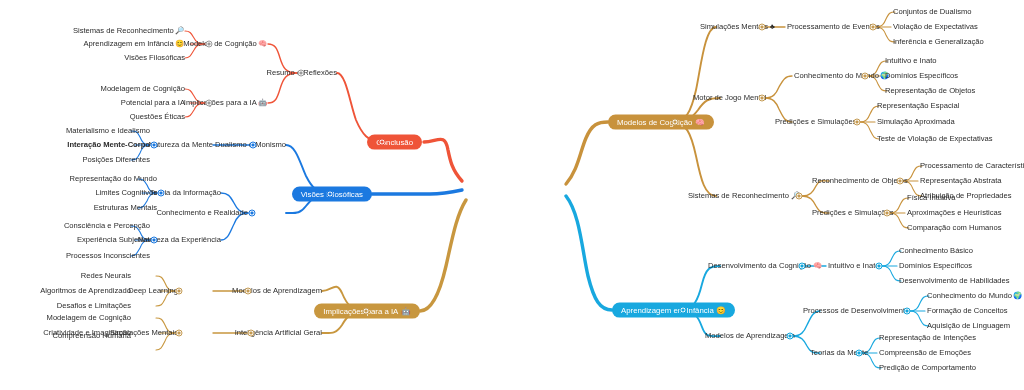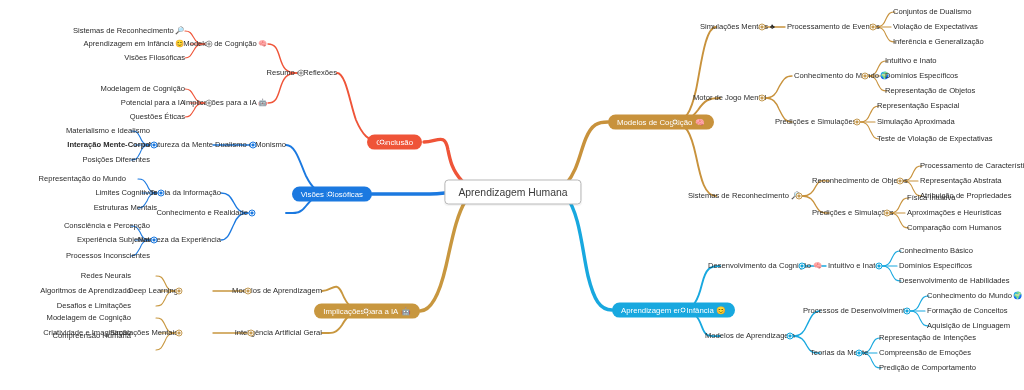--- a/index.html
+++ b/index.html
@@ -211,21 +211,20 @@
 
     <path d="M910,311 C916,311 918,308 920,303 C923,297 924,296 929,296" stroke="#18a8df" stroke-width="1.1"></path>
     <path d="M910,311 L925,311" stroke="#18a8df" stroke-width="1.1"></path>
     <path d="M910,311 C916,311 918,314 920,319 C923,325 924,326 929,326" stroke="#18a8df" stroke-width="1.1"></path>
 
     <path d="M862,353 C868,353 870,350 872,345 C875,339 876,338 881,338" stroke="#18a8df" stroke-width="1.1"></path>
     <path d="M862,353 L877,353" stroke="#18a8df" stroke-width="1.1"></path>
     <path d="M862,353 C868,353 870,356 872,361 C875,367 876,368 881,368" stroke="#18a8df" stroke-width="1.1"></path>
   </svg>
 
-  <div class="root" style="left:513px; top:192px;">Aprendizagem Humana</div>
 
   <div class="pill" style="right:602px; top:142px; background:#ef5438;">
     <span>Conclusão</span>
   </div>
   <span class="toggle red" style="left:382px; top:142px;"></span>
 
   <div class="pill" style="right:652px; top:194px; background:#1b79e0;">
     <span>Visões Filosóficas</span>
   </div>
   <span class="toggle blue" style="left:330px; top:194px;"></span>
@@ -310,21 +309,21 @@
   </div>
   <div class="node" style="right:874px; top:160px;">
     <span>Posições Diferentes</span>
   </div>
 
   <div class="node" style="right:803px; top:193px;">
     <span>Teoria da Informação</span>
   </div>
   <span class="toggle blue" style="left:161px; top:193px;"></span>
 
-  <div class="node" style="right:898px; top:179px;">
+  <div class="node" style="right:867px; top:179px;">
     <span>Representação do Mundo</span>
   </div>
   <div class="node" style="right:867px; top:193px;">
     <span>Limites Cognitivos</span>
   </div>
   <div class="node" style="right:867px; top:208px;">
     <span>Estruturas Mentais</span>
   </div>
 
   <div class="node" style="right:803px; top:240px;">

